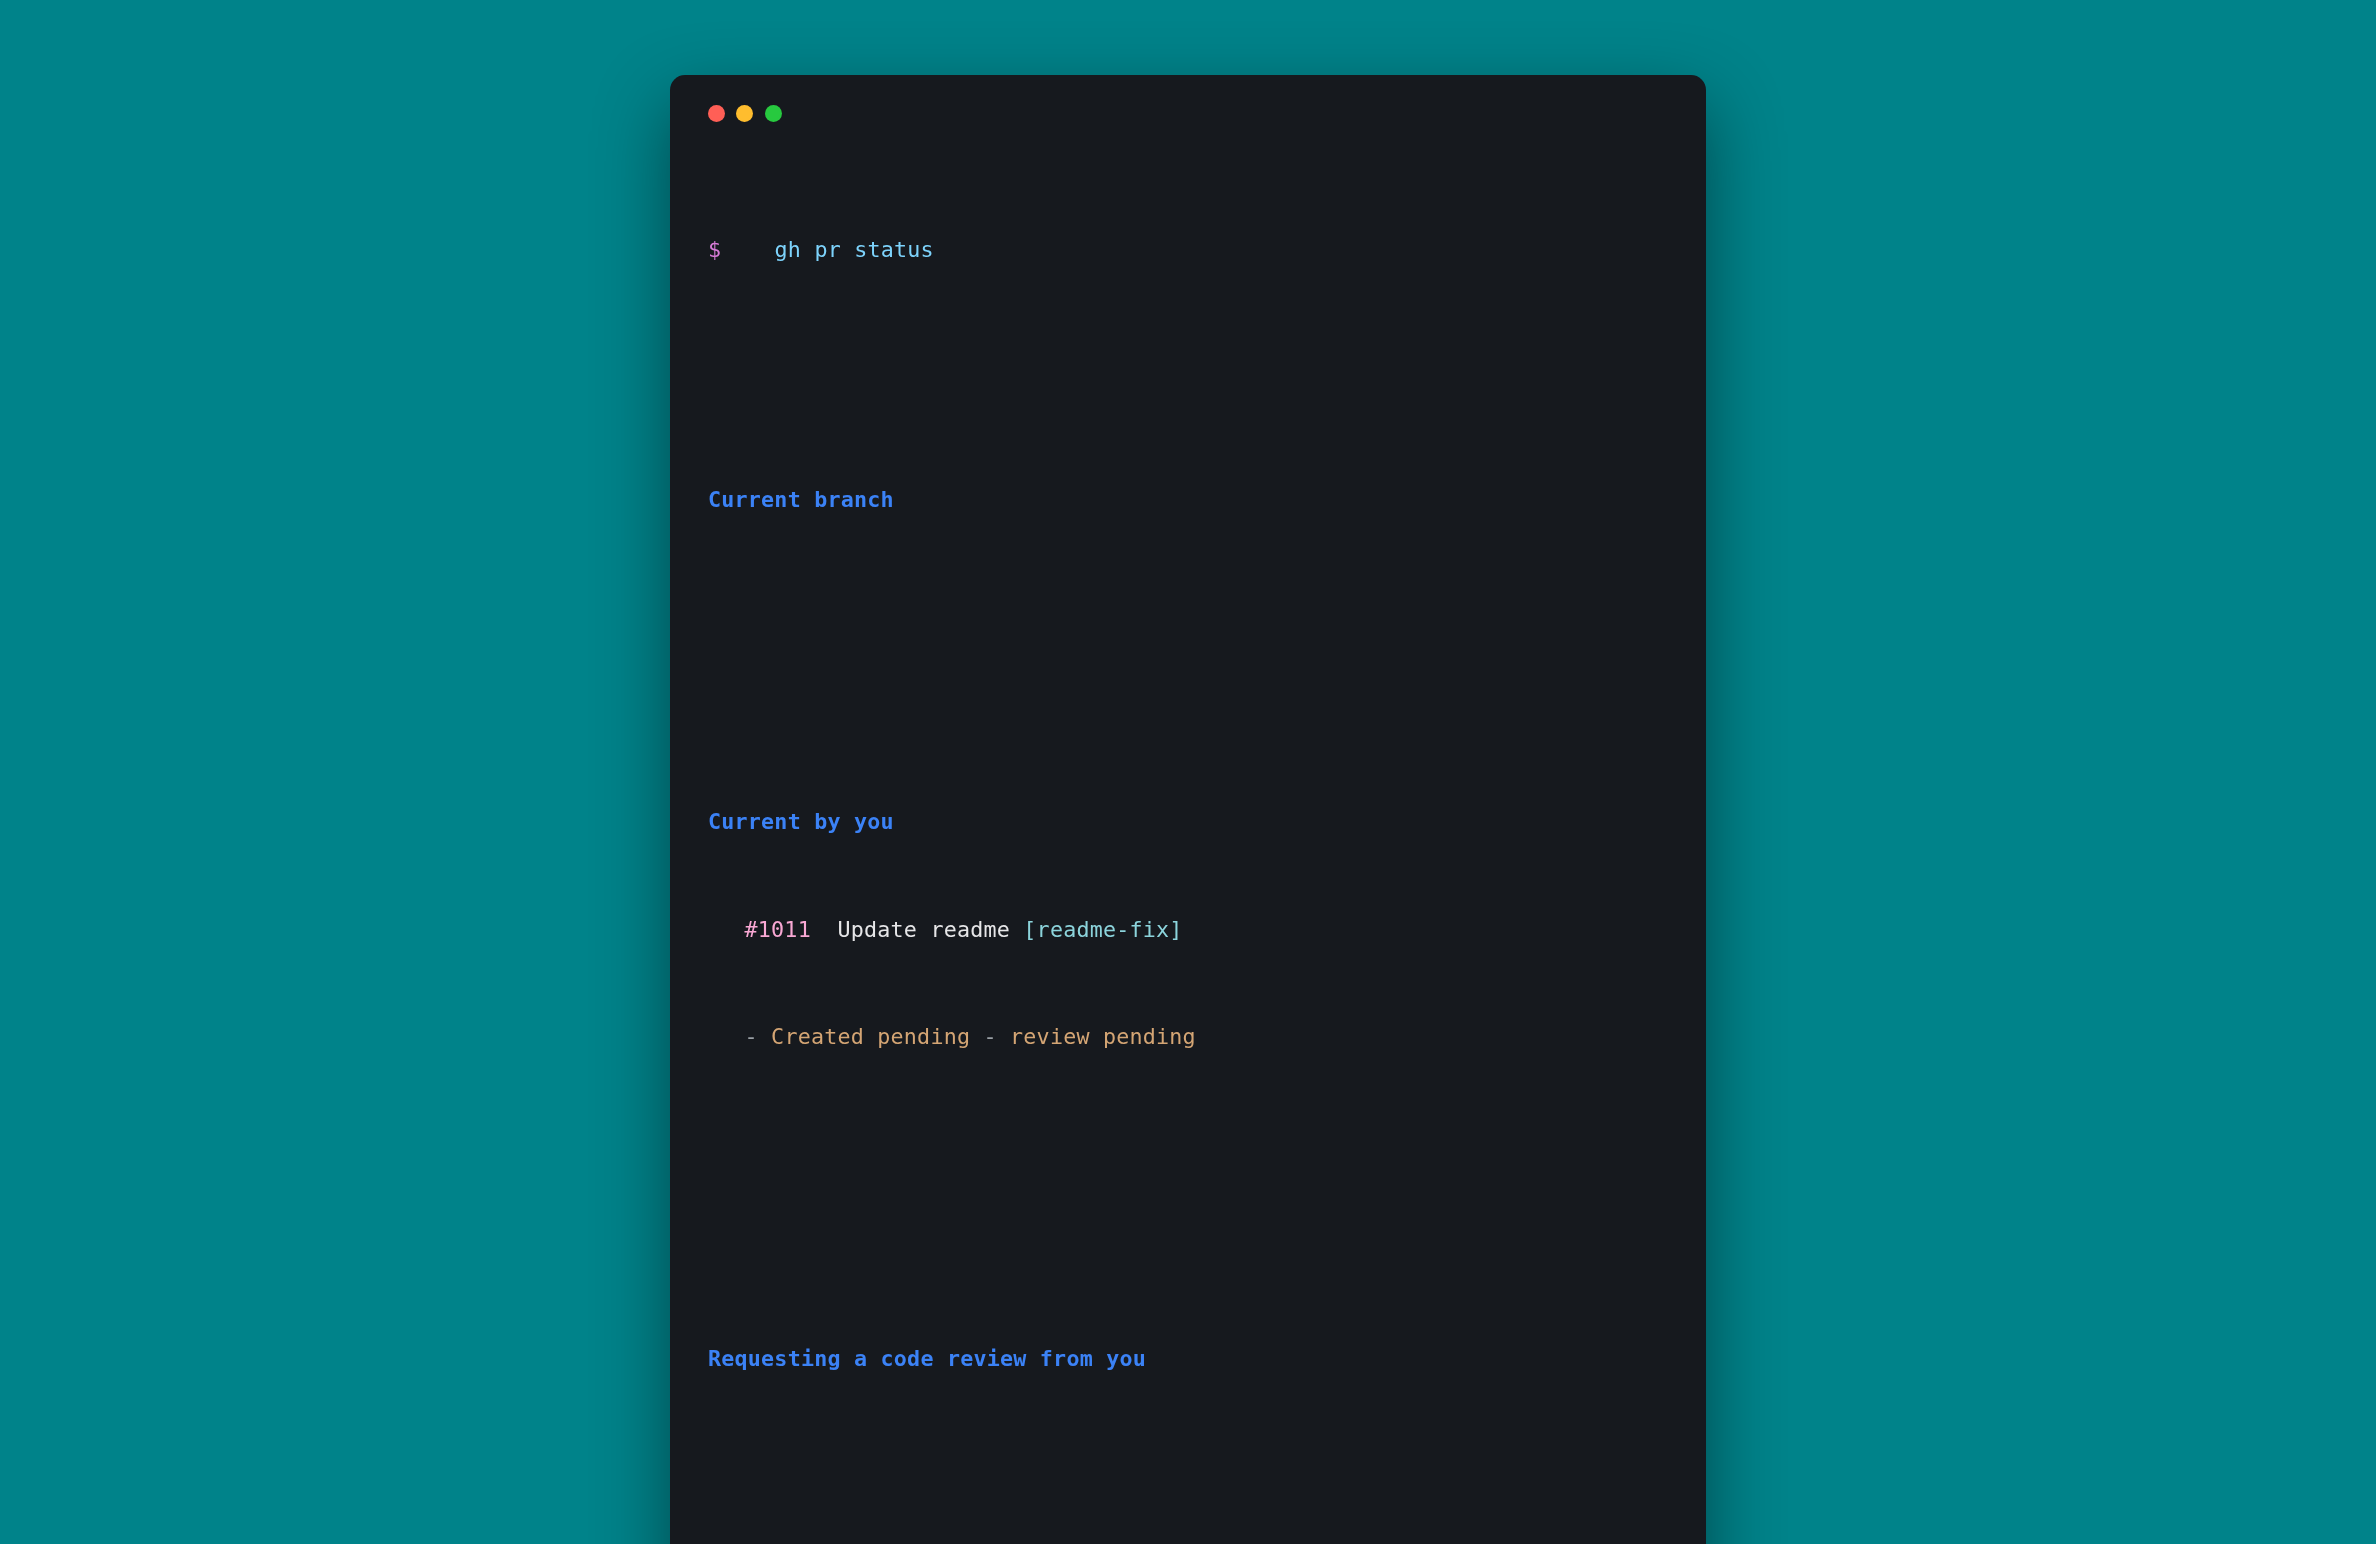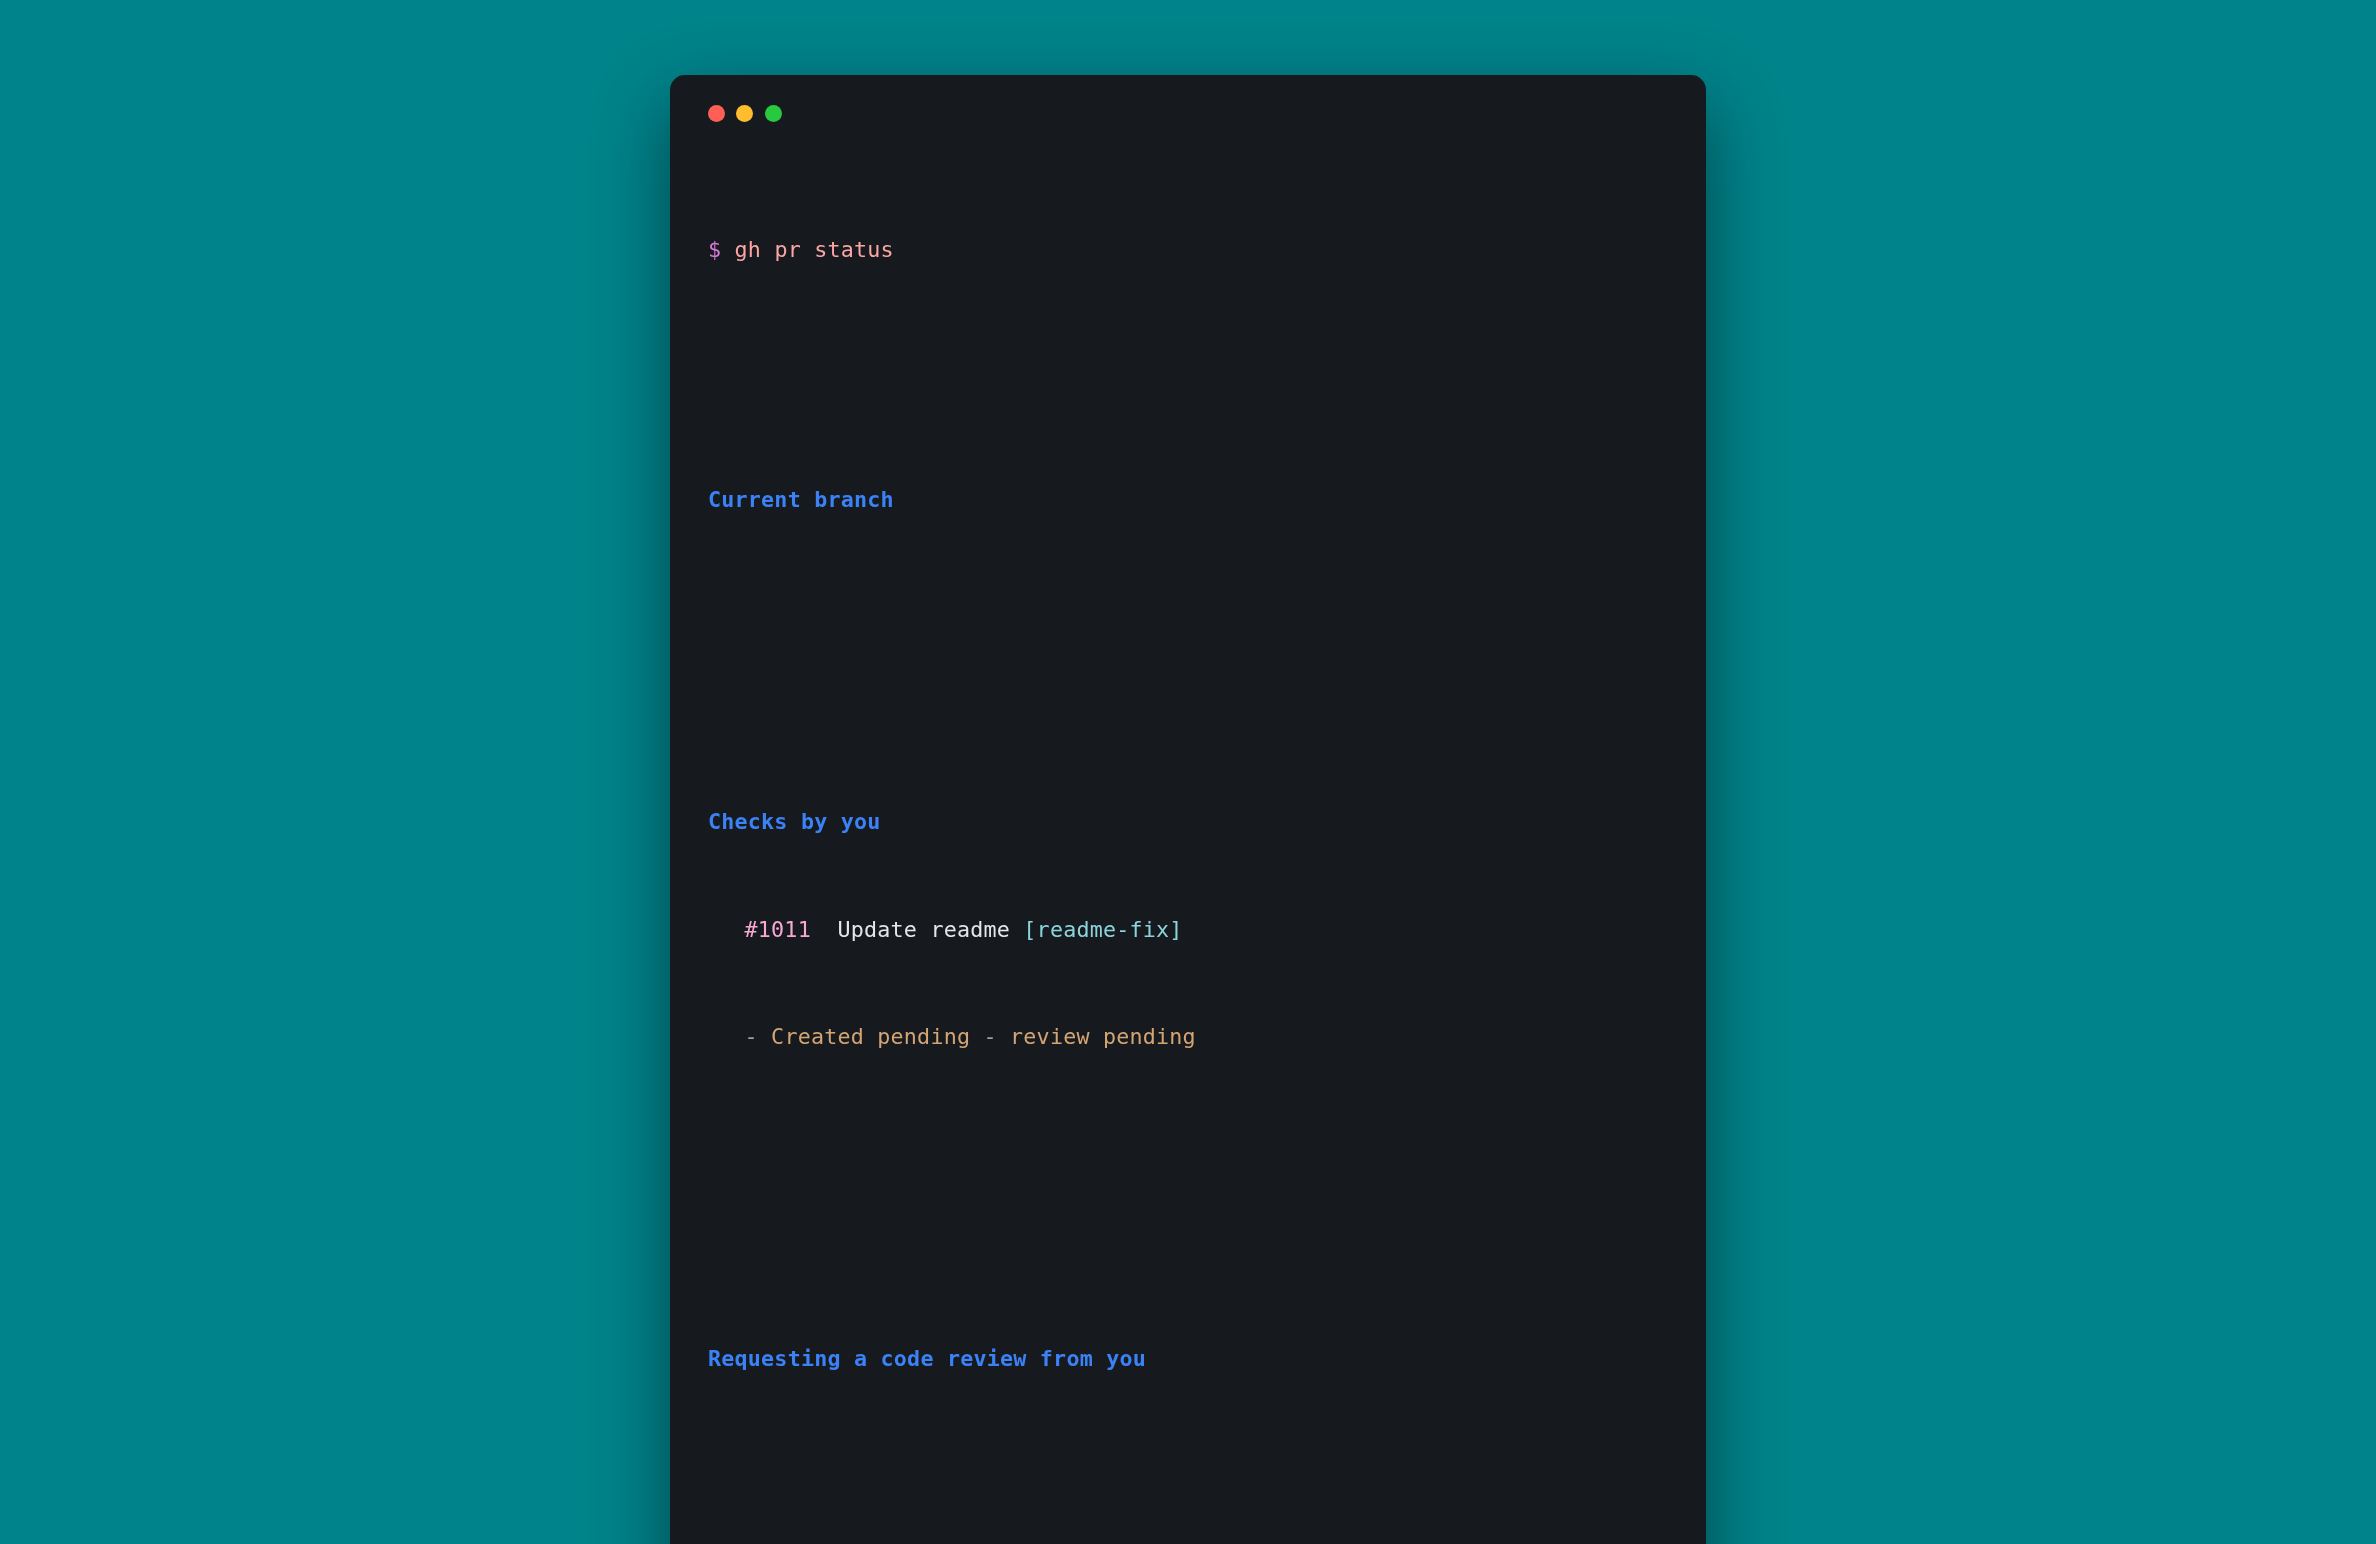--- a/index.html
+++ b/index.html
@@ -44,21 +44,21 @@
     .control-maximize { background-color: #27c93f; }
     
     .terminal-content {
       font-size: 21.7px;
       line-height: 1.65;
       white-space: pre;
       letter-spacing: 0.01em;
     }
     
     .prompt-symbol { color: #d67ad6; }
-    .command { color: #fca5a5; }
+    .command { color: #7dd3fc; margin-left: 40px; }
     .section-header { color: #3b82f6; font-weight: 700; }
     .muted-text { color: #7aa89f; }
     .branch-name { color: #8cd4dc; }
     .pr-number { color: #f9a8d4; }
     .pr-title { color: #e6e6e8; text-align: right; }
     .dash { color: #9aa0a6; }
     .status-pending { color: #d4a574; }
     
     .section-block {
       margin-top: 1.65em;
@@ -79,21 +79,21 @@
   </div>
 
   <div class="terminal-content">
     <div><span class="prompt-symbol">$</span> <span class="command">gh pr status</span></div>
     
     <div class="section-block">
       <div class="section-header">Current branch</div>
     </div>
     
     <div class="section-block">
-      <div class="section-header">Checks by you</div>
+      <div class="section-header">Current by you</div>
       <div class="indent"><span class="pr-number">#1011</span>  <span class="pr-title">Update readme </span><span class="branch-name">[readme-fix]</span></div>
       <div class="indent"><span class="dash">- </span><span class="status-pending">Created pending</span><span class="dash"> - </span><span class="status-pending">review pending</span></div>
     </div>
     
     <div class="section-block">
       <div class="section-header">Requesting a code review from you</div>
       
       
     </div>
   </div>

